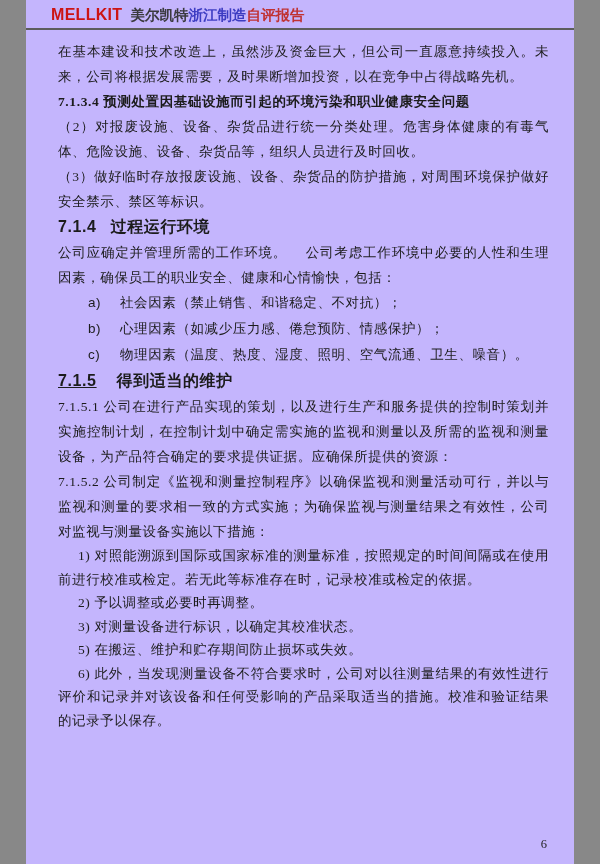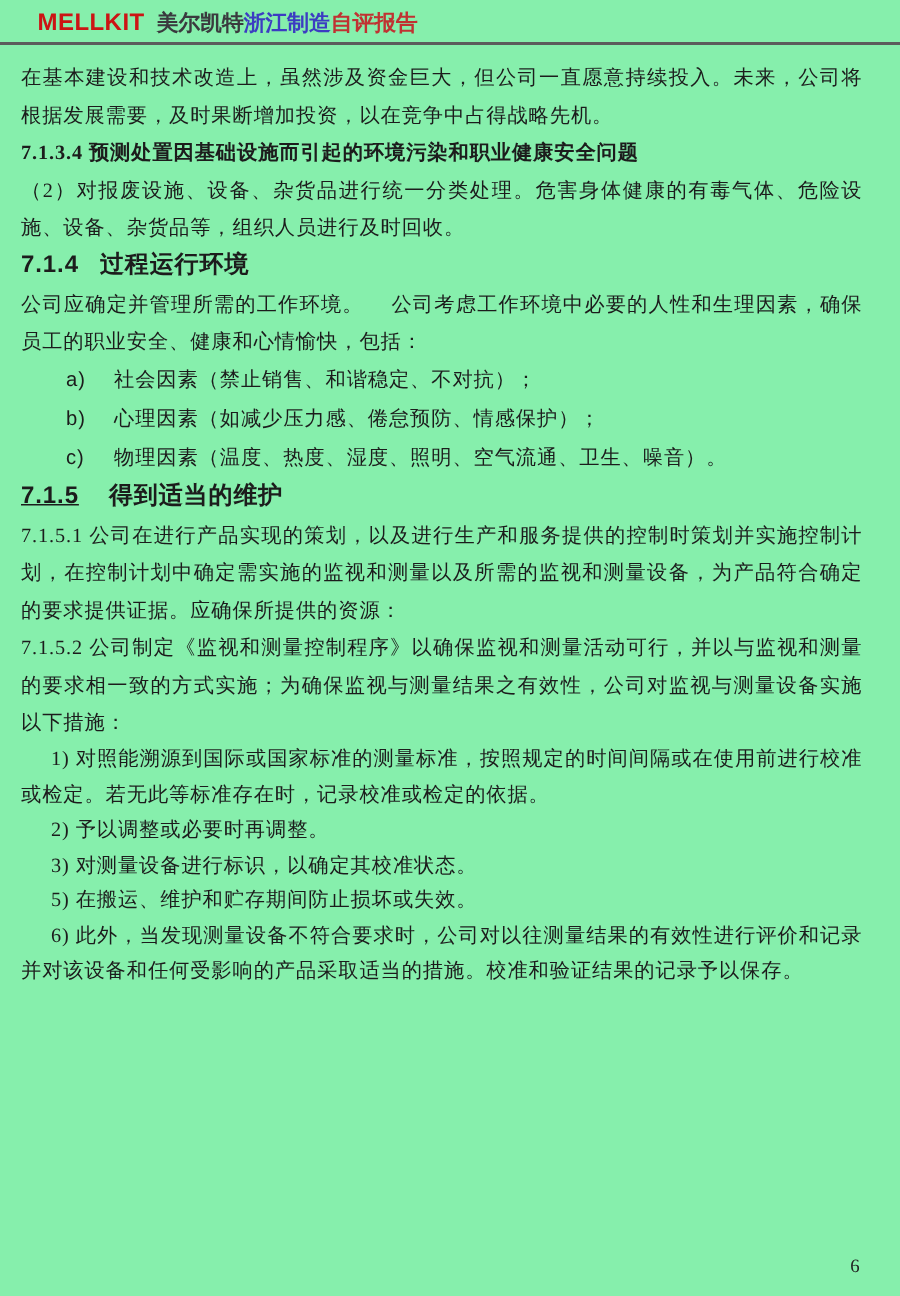--- a/index.html
+++ b/index.html
@@ -1,40 +1,40 @@
 <!DOCTYPE html>
 <html><head>
 <meta charset="utf-8">
 <style>
   html, body { margin: 0; padding: 0; background: #888; }
   .page {
-    width: 600px;
+    width: 548px;
     height: 864px;
     margin: 0 auto;
-    background: #86efac;
+    background: #c4b5fd;
     position: relative;
     overflow: hidden;
     font-family: "Liberation Serif", "DejaVu Serif", serif;
     color: #1c1c1c;
     box-sizing: border-box;
   }
   
   .header { padding: 6px 25px 0 25px; white-space: nowrap; }
   .brand {
     font-family: "Liberation Sans", "DejaVu Sans", sans-serif;
     font-size: 16px; font-weight: 600; color: #cc1414; letter-spacing: 0.3px;
   }
   .brand-cn { font-size: 14.5px; font-weight: 600; color: #3a3a3e; margin-left: 4px; }
   .title-blue { font-size: 14.5px; font-weight: 600; color: #3c3cc2; }
   .title-red  { font-size: 14.5px; font-weight: 600; color: #c03232; }
   .rule { height: 2px; background: #5c5c5c; margin-top: 3px; }
 
   
   .content {
-    padding: 9px 25px 0 14px;
+    padding: 9px 25px 0 32px;
     font-size: 13.5px;
     line-height: 25px;
     text-align: justify;
     letter-spacing: 0.6px;
   }
   .content p { margin: 0; }
   .heading {
     font-weight: bold;
     margin: 0;
     font-size: 13.5px;
@@ -78,20 +78,21 @@
   </div>
   <div class="rule"></div>
 
   <div class="content">
 
     <p>在基本建设和技术改造上，虽然涉及资金巨大，但公司一直愿意持续投入。未来，公司将根据发展需要，及时果断增加投资，以在竞争中占得战略先机。</p>
 
     <p class="heading">7.1.3.4 预测处置因基础设施而引起的环境污染和职业健康安全问题</p>
 
     <p>（2）对报废设施、设备、杂货品进行统一分类处理。危害身体健康的有毒气体、危险设施、设备、杂货品等，组织人员进行及时回收。</p>
+    <p>（3）做好临时存放报废设施、设备、杂货品的防护措施，对周围环境保护做好安全禁示、禁区等标识。</p>
 
     <p class="heading-sub"><span class="num">7.1.4</span><span>过程运行环境</span></p>
 
     <p>公司应确定并管理所需的工作环境。　 公司考虑工作环境中必要的人性和生理因素，确保员工的职业安全、健康和心情愉快，包括：</p>
 
     <p class="lettered"><span class="marker">a)</span><span>社会因素（禁止销售、和谐稳定、不对抗）；</span></p>
     <p class="lettered"><span class="marker">b)</span><span>心理因素（如减少压力感、倦怠预防、情感保护）；</span></p>
     <p class="lettered"><span class="marker">c)</span><span>物理因素（温度、热度、湿度、照明、空气流通、卫生、噪音）。</span></p>
 
     <p class="heading-sub"><span class="num-wide">7.1.5</span><span>得到适当的维护</span></p>

